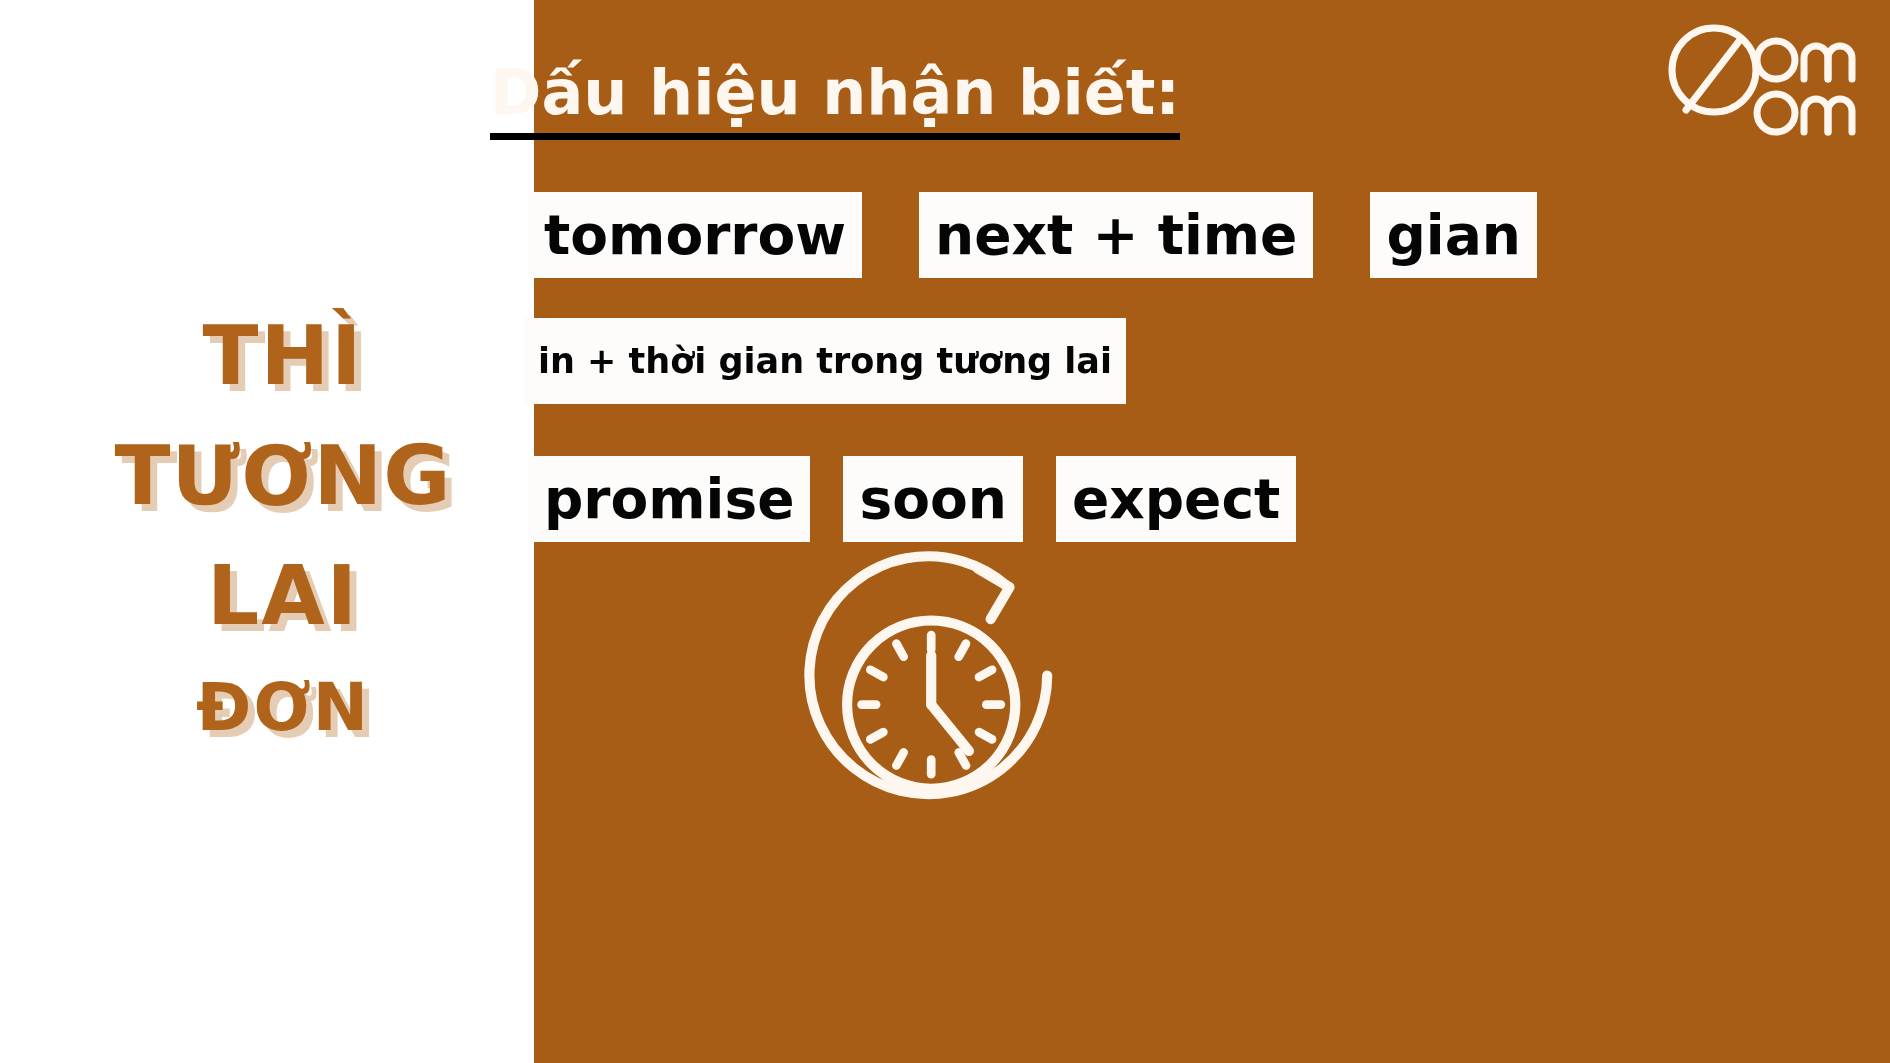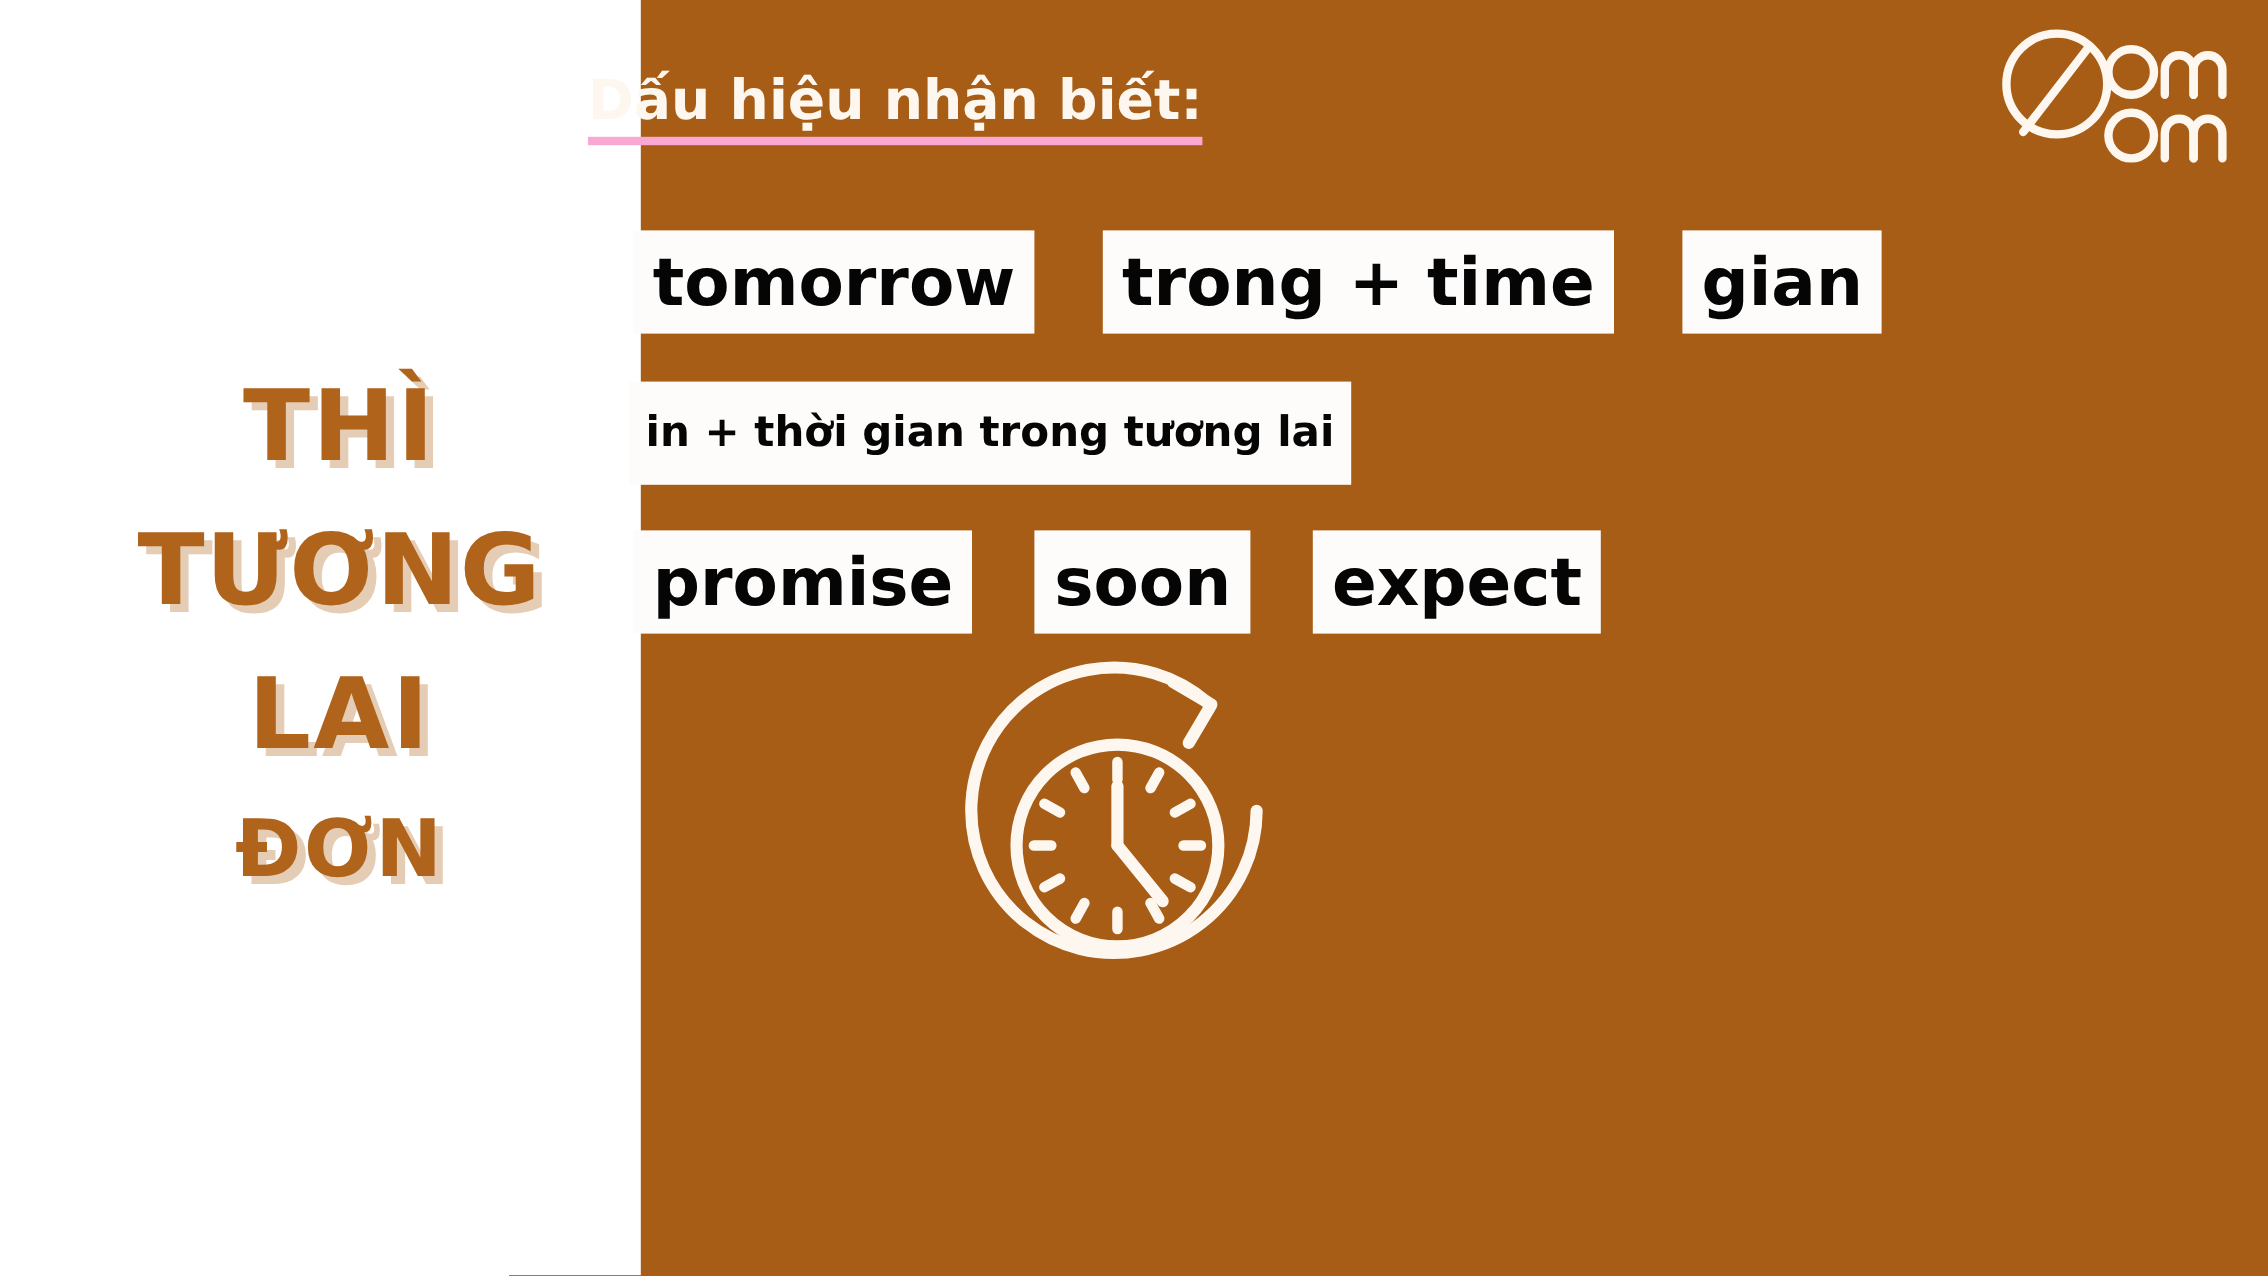--- a/index.html
+++ b/index.html
@@ -76,23 +76,23 @@
     top: 56px;
     width: 100%;
   }
 
   #heading-text {
     display: inline-block;
     margin-left: -24px;
     padding-left: 0;
     font-family: "DejaVu Sans", sans-serif;
     font-weight: bold;
-    font-size: 46px;
+    font-size: 62px;
     color: #fdf7ef;
-    border-bottom: 7px solid #f9a8d4;
+    border-bottom: 7px solid #000000;
     padding-bottom: 4px;
     position: relative;
     left: 0;
     white-space: nowrap;
   }
 
   #heading-wrap {
     padding-left: 0;
     text-align: left;
     margin-left: -20px;
@@ -136,22 +136,22 @@
   }
   #row-2 .chip {
     font-size: 35px;
     height: 86px;
     padding: 0 14px;
   }
 
   
   #row-3 {
     left: -6px;
-    top: 442px;
-    gap: 52px;
+    top: 456px;
+    gap: 33px;
   }
   #row-3 .chip {
     font-size: 55px;
     height: 86px;
     padding: 0 16px;
   }
 
   
   #clock-icon {
     position: absolute;
@@ -187,21 +187,21 @@
   <div id="right-panel">
 
     <div id="heading">
       <div id="heading-wrap">
         <span id="heading-text">Dấu hiệu nhận biết:</span>
       </div>
     </div>
 
     <div class="chip-row" id="row-1">
       <div class="chip">tomorrow</div>
-      <div class="chip">trong + time</div>
+      <div class="chip">next + time</div>
       <div class="chip">gian</div>
     </div>
 
     <div class="chip-row" id="row-2">
       <div class="chip">in + thời gian trong tương lai</div>
     </div>
 
     <div class="chip-row" id="row-3">
       <div class="chip">promise</div>
       <div class="chip">soon</div>

